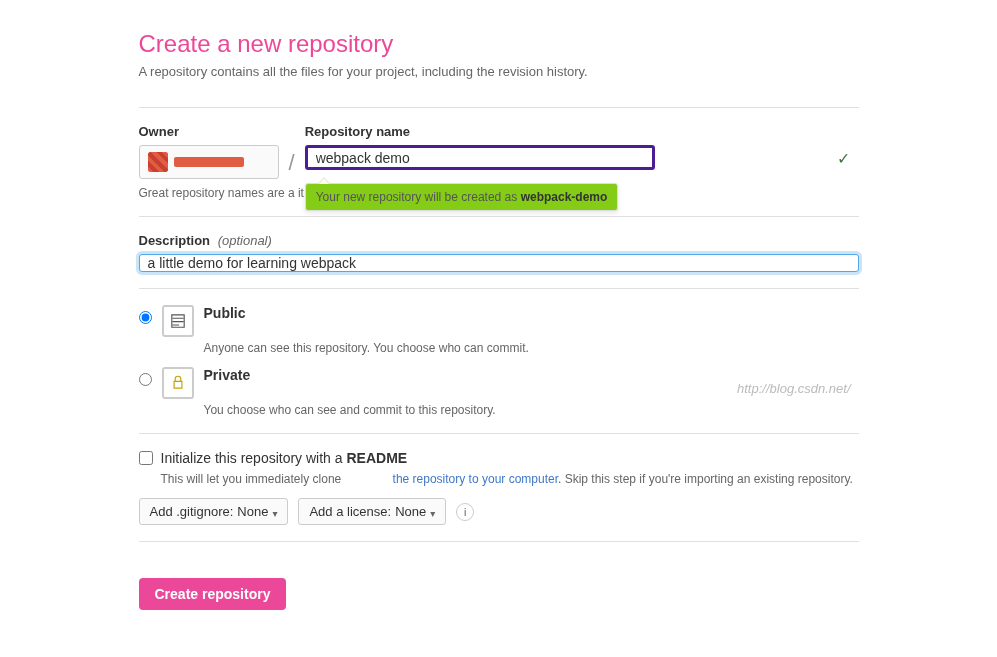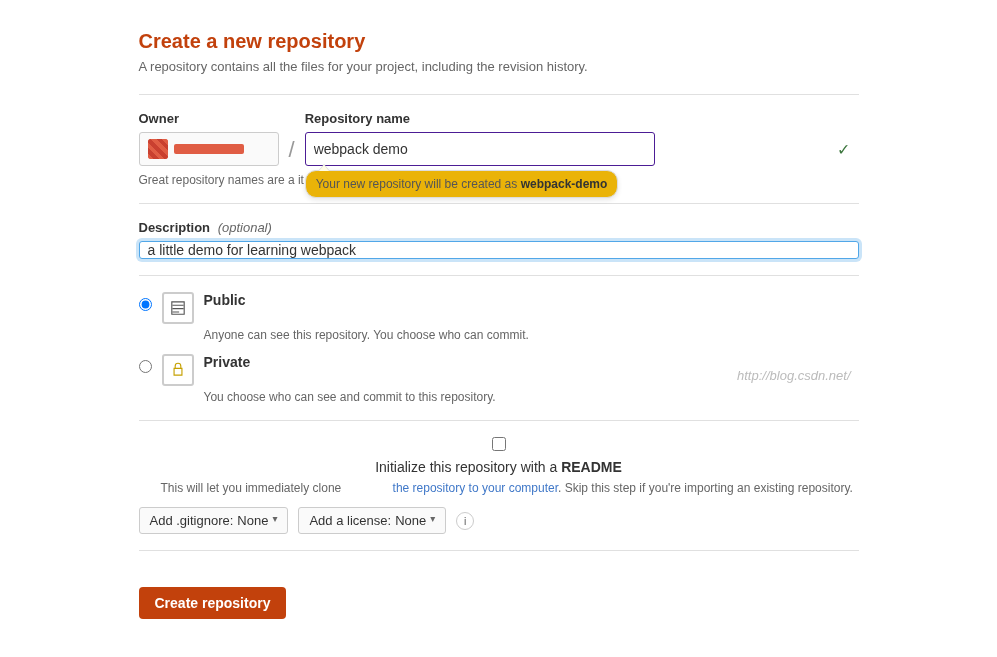--- a/index.html
+++ b/index.html
@@ -8,29 +8,29 @@
       font-size: 14px;
       color: #333;
       background: #fff;
     }
     .page-container {
       max-width: 760px;
       margin: 0 auto;
       padding: 30px 20px;
     }
     .page-title {
-      font-size: 20px;
-      font-weight: 700;
-      color: #c2410c;
+      font-size: 24px;
+      font-weight: 400;
+      color: #ec4899;
       margin-bottom: 6px;
     }
     .page-subtitle {
       font-size: 13px;
       color: #666;
-      margin-bottom: 20px;
+      margin-bottom: 28px;
     }
     .divider {
       border: none;
       border-top: 1px solid #e0e0e0;
       margin: 16px 0;
     }
     .form-row {
       display: flex;
       align-items: flex-start;
       gap: 10px;
@@ -92,22 +92,22 @@
       line-height: 34px;
       margin-top: 22px;
     }
     .repo-name-group {
       flex: 1;
       position: relative;
     }
     .repo-name-input {
       width: 100%;
       max-width: 350px;
-      height: 34px;
-      border: 1px solid #4c1d95;
+      height: 25px;
+      border: 3px solid #4c1d95;
       border-radius: 3px;
       padding: 5px 30px 5px 8px;
       font-size: 14px;
       color: #333;
       outline: none;
     }
     .check-icon {
       position: absolute;
       right: 8px;
       top: 50%;
@@ -116,23 +116,23 @@
       font-size: 16px;
     }
     .repo-name-wrapper {
       position: relative;
       display: inline-block;
     }
     .tooltip-box {
       position: absolute;
       top: 38px;
       left: 0;
-      background: #eab308;
+      background: #84cc16;
       border: 1px solid #ddd;
-      border-radius: 11px;
+      border-radius: 3px;
       padding: 6px 10px;
       font-size: 12px;
       color: #555;
       white-space: nowrap;
       z-index: 10;
       box-shadow: 0 2px 5px rgba(0,0,0,0.1);
     }
     .tooltip-box::before {
       content: '';
       position: absolute;
@@ -226,21 +226,20 @@
       margin-top: 36px;
     }
     .checkbox-section {
       margin: 16px 0;
     }
     .checkbox-row {
       display: flex;
       align-items: center;
       gap: 8px;
       margin-bottom: 6px;
-      flex-direction: column;
     }
     .checkbox-row input[type="checkbox"] {
       width: 14px;
       height: 14px;
     }
     .checkbox-label {
       font-size: 14px;
       color: #333;
     }
     .checkbox-label strong {
@@ -258,21 +257,21 @@
       padding-left: 48px;
     }
     .dropdown-row {
       display: flex;
       gap: 10px;
       align-items: center;
       margin-top: 8px;
     }
     .dropdown-btn {
       display: inline-flex;
-      align-items: flex-start;
+      align-items: flex-end;
       gap: 4px;
       padding: 5px 10px;
       border: 1px solid #ccc;
       border-radius: 3px;
       background: #fafafa;
       font-size: 13px;
       color: #333;
       cursor: pointer;
     }
     .dropdown-arrow {
@@ -287,21 +286,21 @@
       display: inline-flex;
       align-items: center;
       justify-content: center;
       font-size: 11px;
       color: #666;
       cursor: pointer;
     }
     .create-btn {
       display: inline-block;
       padding: 8px 16px;
-      background: #c2410c;
+      background: #ec4899;
       color: #fff;
       border: none;
       border-radius: 4px;
       font-size: 14px;
       font-weight: 600;
       cursor: pointer;
       margin-top: 20px;
     }
     .radio-input-wrapper {
       display: flex;

